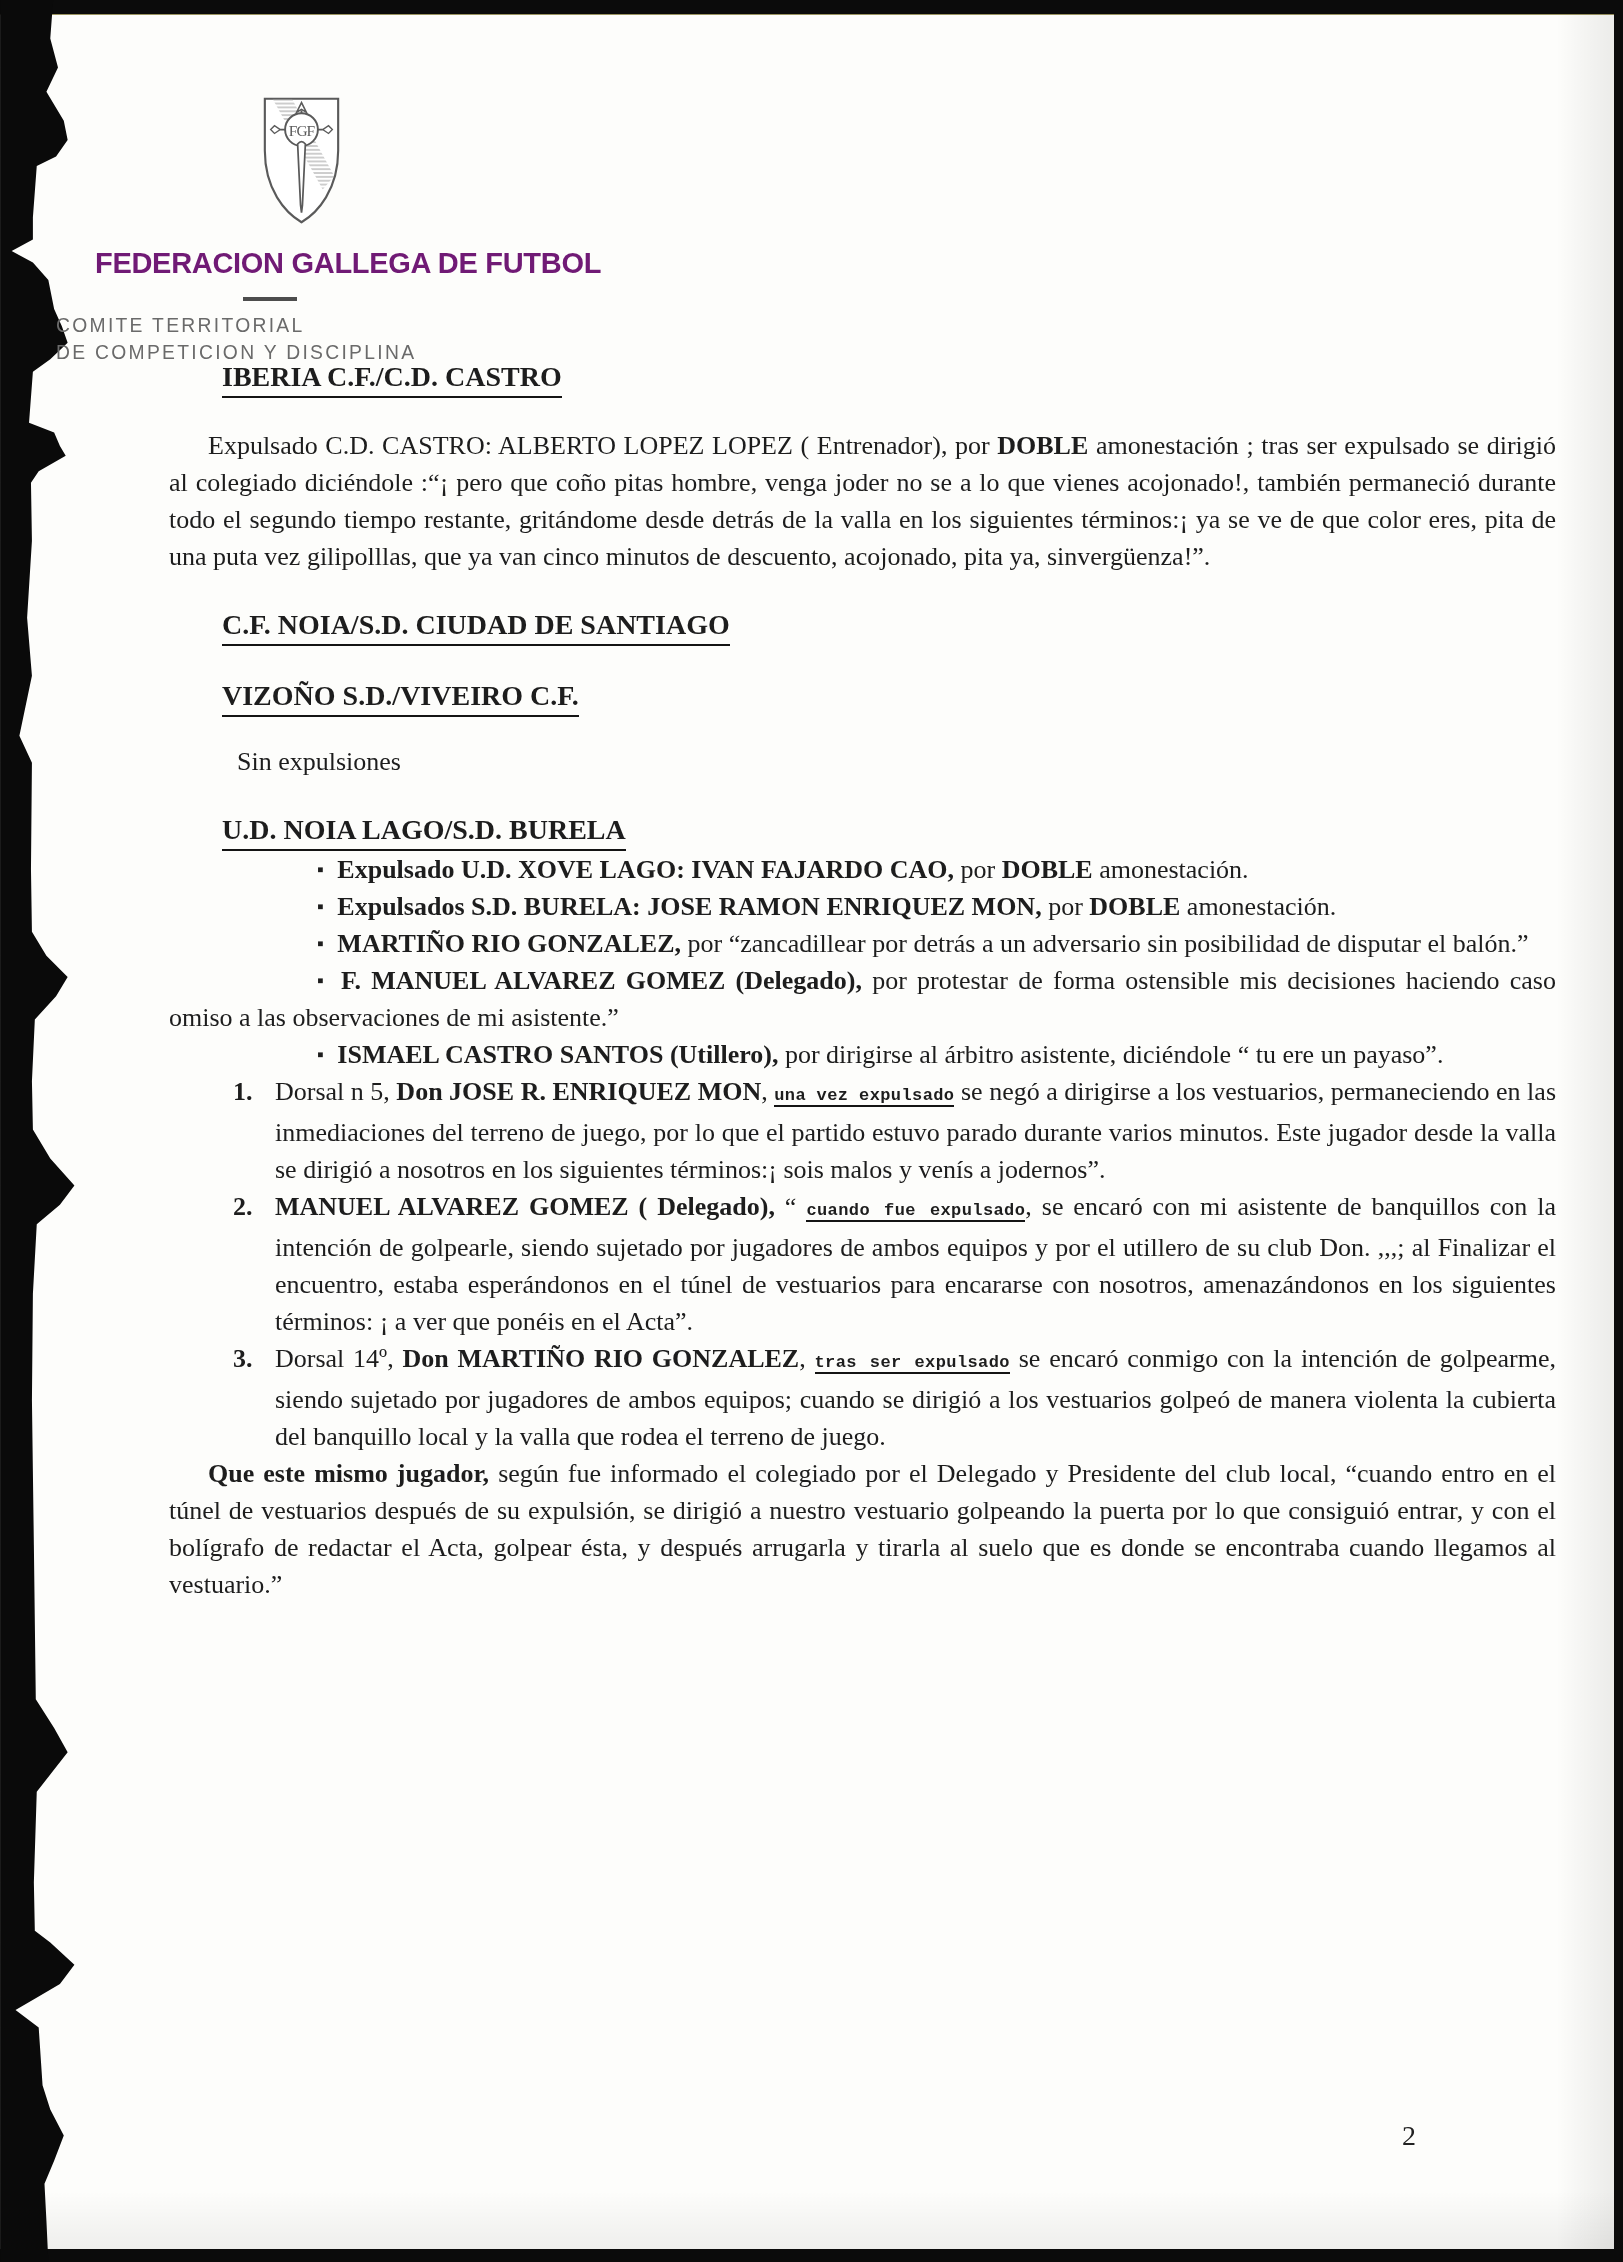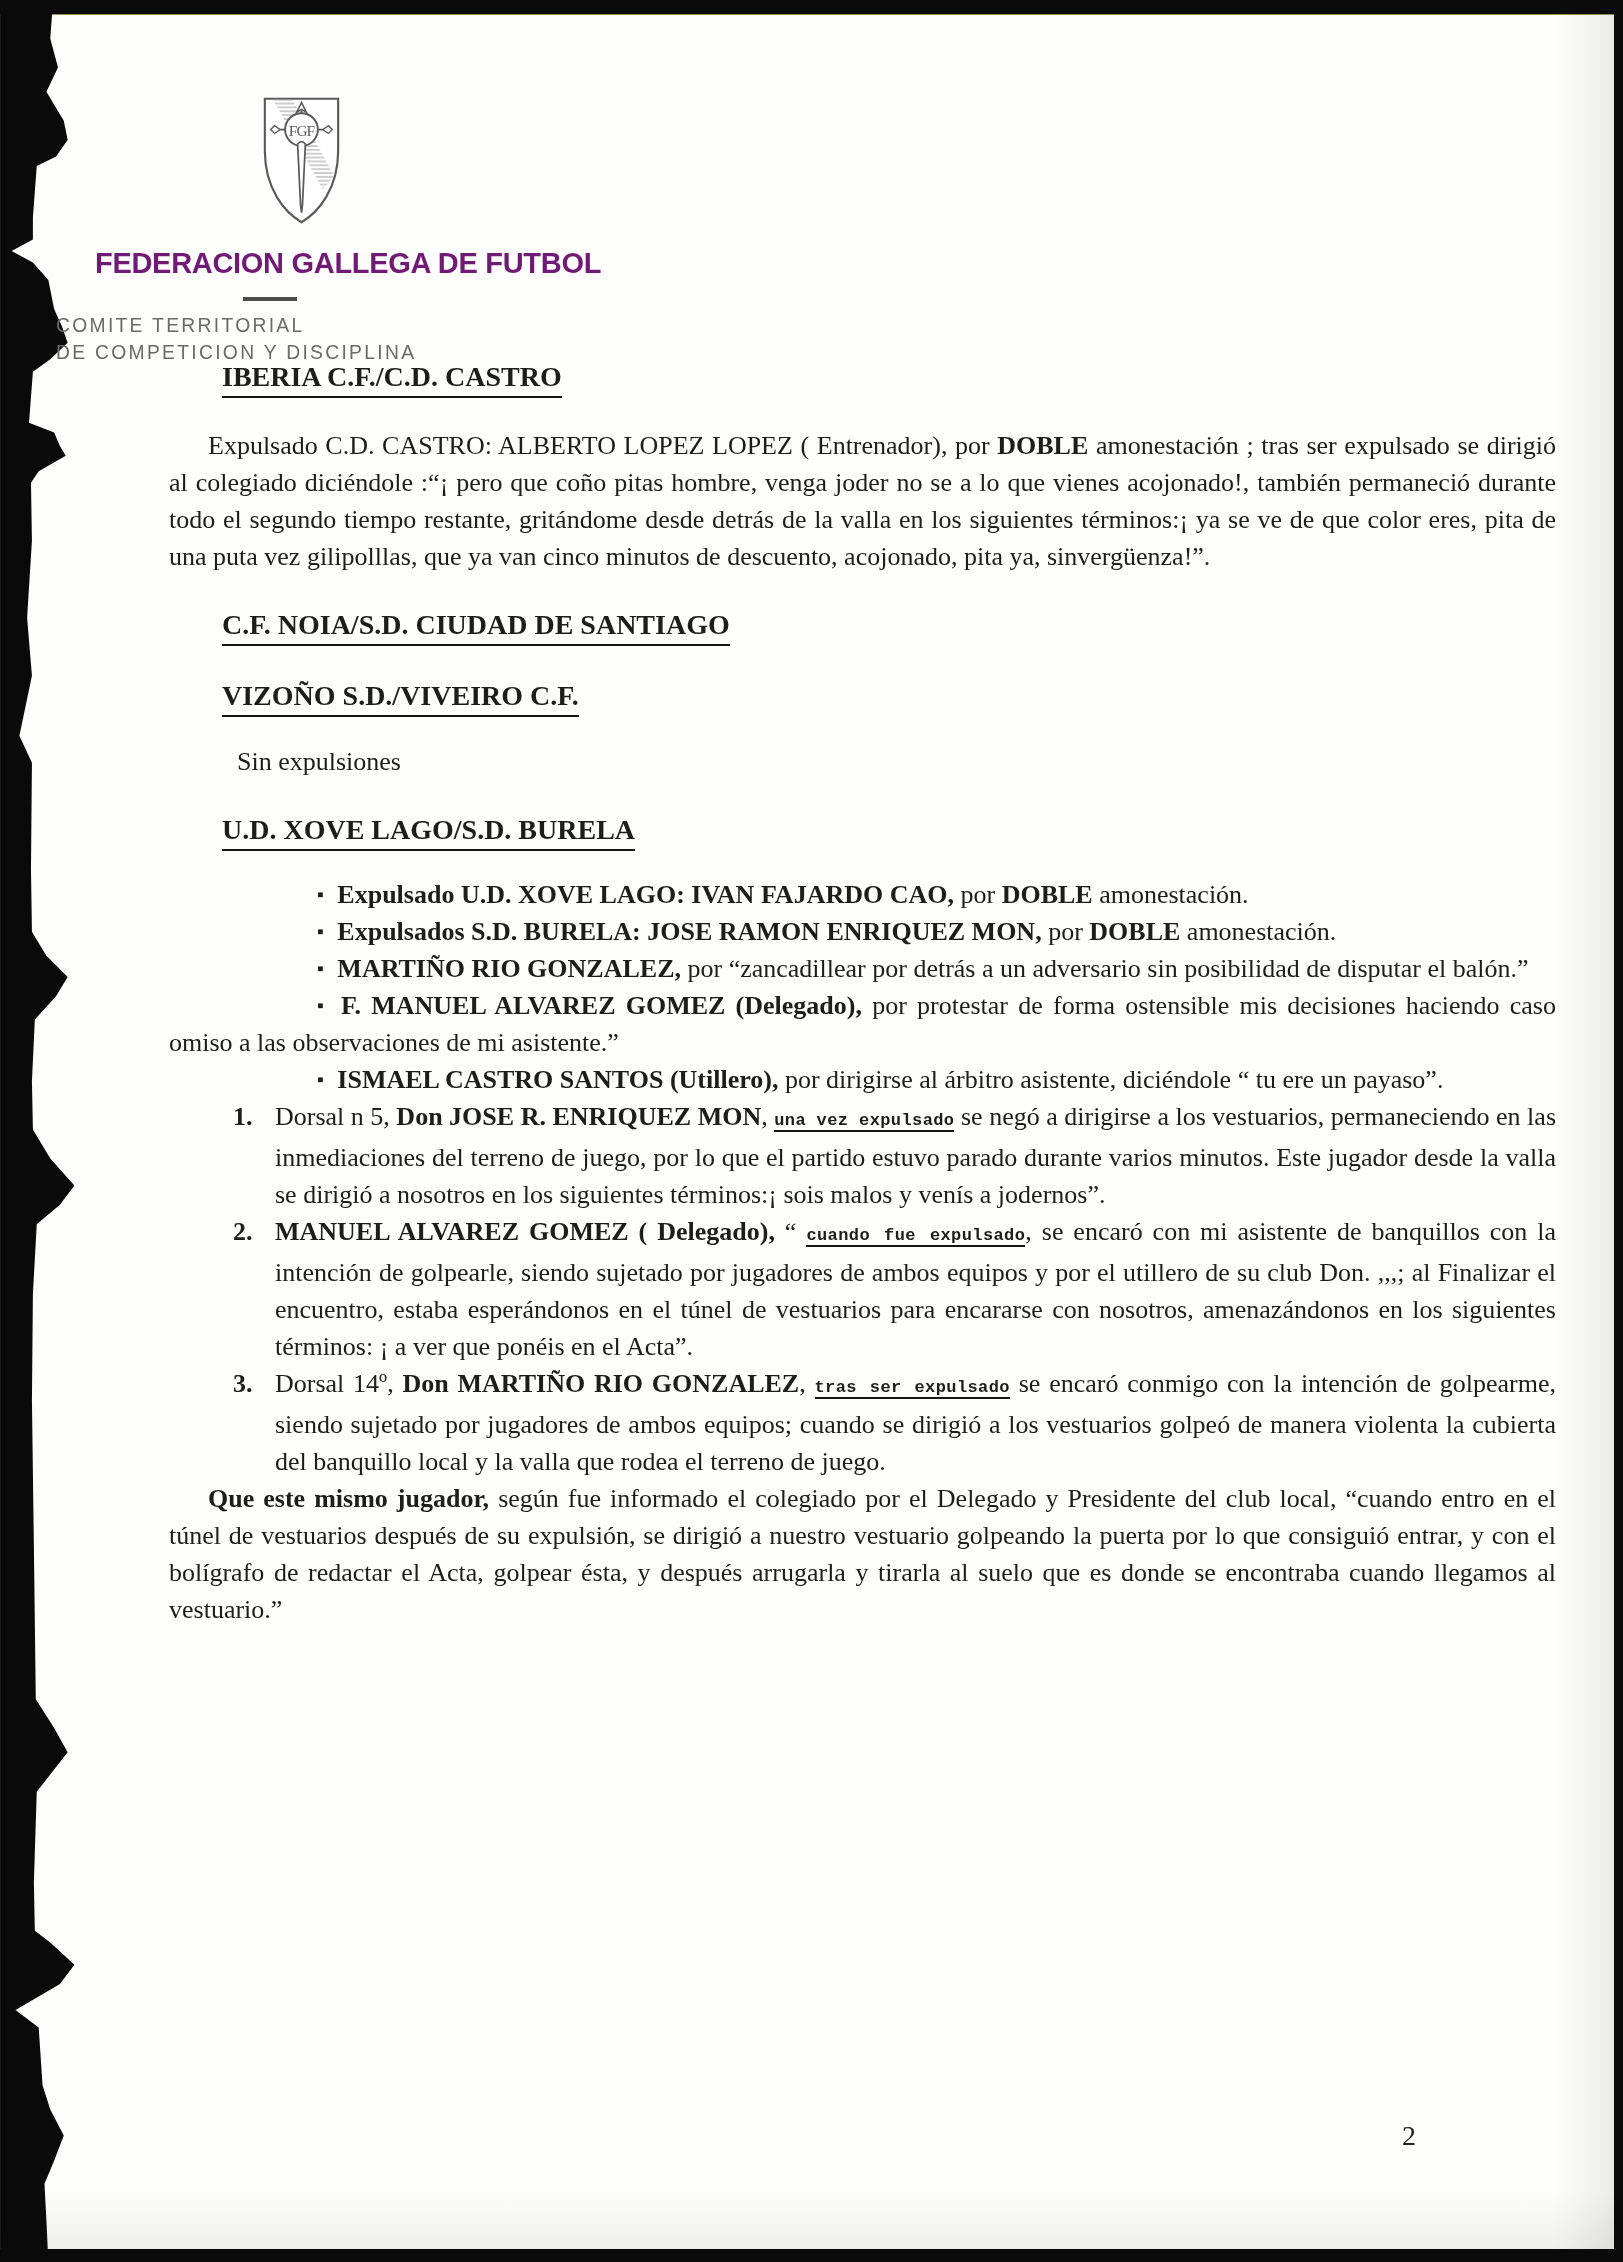--- a/index.html
+++ b/index.html
@@ -32,21 +32,21 @@
   
   .doc-flow{position:absolute;left:169px;top:360px;width:1387px;}
   .match-heading{margin-top:33px;margin-left:53px;font-weight:700;font-size:28px;line-height:33px;}
   .doc-flow > .match-heading:first-child{margin-top:0;}
   .match-heading .ht{display:inline-block;border-bottom:2.9px solid #141414;padding-bottom:2.9px;
     text-decoration-thickness:1.9px;text-underline-offset:5.8px;}
   .note-line{margin-top:26px;padding-left:68px;font-size:26px;line-height:37px;}
   .para{margin-top:29px;font-size:26px;line-height:37px;text-align:justify;}
   .p-indent{text-indent:39px;}
   .para.bullet{margin-top:0;text-indent:148px;}
-  .match-heading + .para.bullet{margin-top:25px;}
+  .match-heading + .para.bullet{}
   .bullet-glyph{font-size:19.3px;vertical-align:1.9px;padding-right:13.5px;}
   .para.anexo{margin-top:44px;line-height:42px;text-indent:34px;text-align:left;}
   .anexo .big{font-size:42px;line-height:1;}
   .num-item{position:relative;margin-top:0;padding-left:106px;font-size:26px;line-height:37px;text-align:justify;}
   .para.anexo + .num-item{margin-top:27px;}
   .num-item .num{position:absolute;left:64px;top:0;font-weight:700;}
   .para.final-para{margin-top:0;text-indent:39px;}
   .b{font-weight:700;}
   .m{font-family:"Liberation Mono",monospace;font-weight:700;font-size:17px;
      border-bottom:2.9px solid #141414;letter-spacing:0.4px;}
@@ -96,21 +96,21 @@
   <div>COMITE TERRITORIAL</div>
   <div>DE COMPETICION Y DISCIPLINA</div>
 </div>
 
 <main class="doc-flow" id="doc-flow">
     <div class="match-heading"><span class="ht">IBERIA C.F./C.D. CASTRO</span></div>
     <div class="para p-indent"><span class="">Expulsado C.D. CASTRO: ALBERTO LOPEZ LOPEZ ( Entrenador), por </span><span class="b">DOBLE</span><span class=""> amonestación ; tras ser expulsado se dirigió al colegiado diciéndole :“¡ pero que coño pitas hombre, venga joder no se a lo que vienes acojonado!, también permaneció durante todo el segundo tiempo restante, gritándome desde detrás de la valla en los siguientes términos:¡ ya se ve de que color eres, pita de una puta vez gilipolllas, que ya van cinco minutos de descuento, acojonado, pita ya, sinvergüenza!”.</span></div>
     <div class="match-heading"><span class="ht">C.F. NOIA/S.D. CIUDAD DE SANTIAGO</span></div>
     <div class="match-heading"><span class="ht">VIZOÑO S.D./VIVEIRO C.F.</span></div>
     <div class="note-line">Sin expulsiones</div>
-    <div class="match-heading"><span class="ht">U.D. XOVE LAGO/S.D. BURELA</span></div>
+    <div class="match-heading"><span class="ht">U.D. NOIA LAGO/S.D. BURELA</span></div>
     <div class="para bullet"><span class="bullet-glyph">▪</span><span class="b">Expulsado U.D. XOVE LAGO: IVAN FAJARDO CAO,</span><span class=""> por </span><span class="b">DOBLE</span><span class=""> amonestación.</span></div>
     <div class="para bullet"><span class="bullet-glyph">▪</span><span class="b">Expulsados S.D. BURELA: JOSE RAMON ENRIQUEZ MON,</span><span class=""> por </span><span class="b">DOBLE</span><span class=""> amonestación.</span></div>
     <div class="para bullet"><span class="bullet-glyph">▪</span><span class="b">MARTIÑO RIO GONZALEZ,</span><span class=""> por “zancadillear por detrás a un adversario sin posibilidad de disputar el balón.”</span></div>
     <div class="para bullet"><span class="bullet-glyph">▪</span><span class="b">F. MANUEL ALVAREZ GOMEZ (Delegado),</span><span class=""> por  protestar de forma ostensible mis decisiones haciendo caso omiso a las observaciones de mi asistente.”</span></div>
     <div class="para bullet"><span class="bullet-glyph">▪</span><span class="b">ISMAEL CASTRO SANTOS (Utillero),</span><span class=""> por dirigirse al árbitro asistente, diciéndole “ tu ere un payaso”.</span></div>
     <div class="num-item"><span class="num">1.</span><span class="">Dorsal n 5, </span><span class="b">Don JOSE R. ENRIQUEZ MON</span><span class="">, </span><span class="m">una vez expulsado</span><span class=""> se negó a dirigirse a los vestuarios, permaneciendo en las inmediaciones del terreno de juego, por lo que el partido estuvo parado durante varios minutos. Este jugador desde la valla se dirigió a nosotros en los siguientes términos:¡ sois malos y venís a jodernos”.</span></div>
     <div class="num-item"><span class="num">2.</span><span class="b">MANUEL ALVAREZ GOMEZ ( Delegado),</span><span class=""> “ </span><span class="m">cuando fue expulsado</span><span class="">, se encaró con mi asistente de banquillos con la intención de golpearle, siendo sujetado por jugadores de ambos equipos y por el utillero de su club Don. ,,,; al Finalizar el encuentro, estaba esperándonos en el túnel de vestuarios para encararse con nosotros, amenazándonos en los siguientes términos: ¡ a ver que ponéis en el Acta”.</span></div>
     <div class="num-item"><span class="num">3.</span><span class="">Dorsal 14º, </span><span class="b">Don MARTIÑO RIO GONZALEZ</span><span class="">, </span><span class="m">tras ser expulsado</span><span class=""> se encaró conmigo con la intención de golpearme, siendo sujetado por jugadores de ambos equipos; cuando se dirigió a los vestuarios golpeó de manera violenta la cubierta del banquillo local y la valla que rodea el terreno de juego.</span></div>
     <div class="para final-para"><span class="b">Que este mismo jugador,</span><span class=""> según fue informado el colegiado por el Delegado y Presidente del club local,  “cuando entro en el túnel de vestuarios después de su expulsión, se dirigió a nuestro vestuario golpeando la puerta por lo que consiguió entrar, y con el bolígrafo de redactar el Acta, golpear ésta, y después arrugarla y tirarla al suelo que es donde se encontraba cuando llegamos al vestuario.”</span></div>
   </main>

